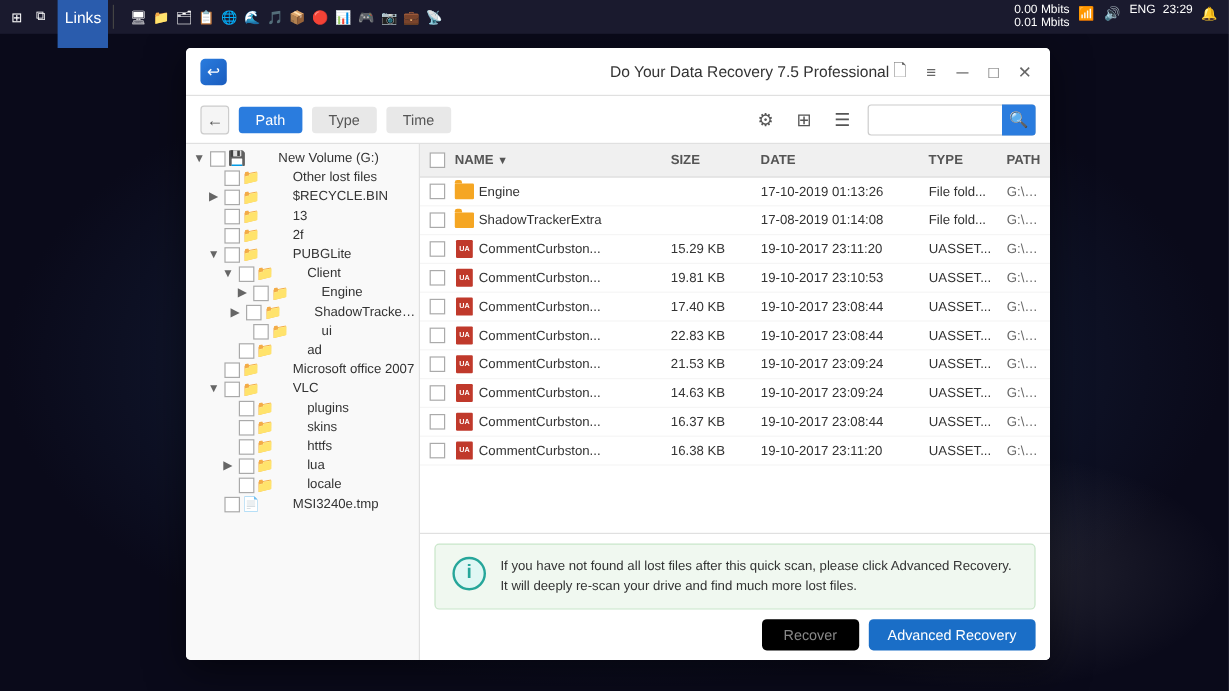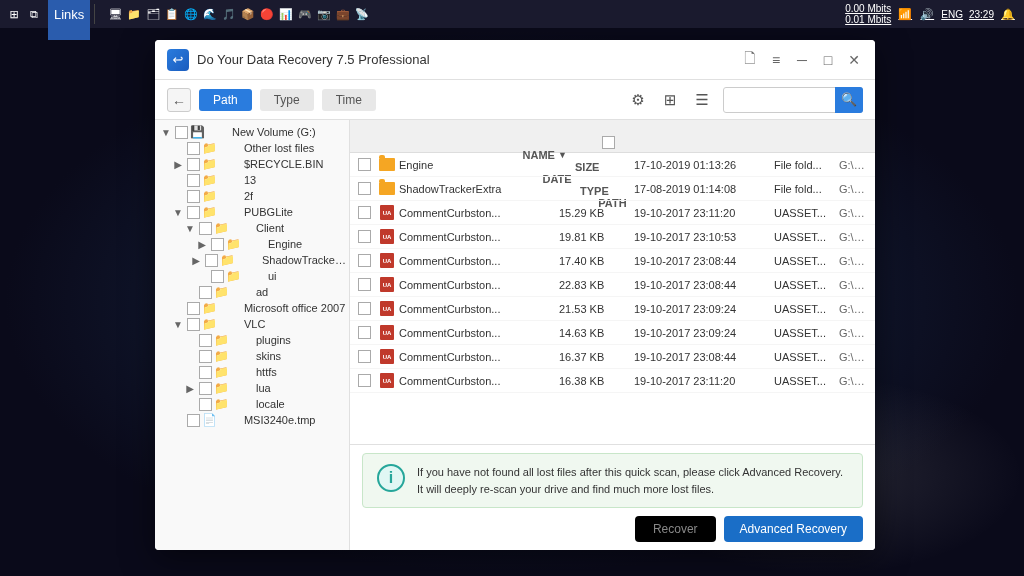--- a/index.html
+++ b/index.html
@@ -33,25 +33,24 @@
     }
     .taskbar-center {
       display: flex;
       align-items: center;
       gap: 3px;
       padding: 0 8px;
     }
     .taskbar-right {
       margin-left: auto;
       display: flex;
-      align-items: center;
+      align-items: flex-start;
       gap: 6px;
       padding: 0 8px;
       font-size: 10px;
-      text-decoration: underline;
     }
     .tb-icon {
       width: 16px;
       height: 16px;
       display: inline-flex;
       align-items: center;
       justify-content: center;
       font-size: 11px;
     }
     .taskbar-links {
@@ -118,20 +117,21 @@
       justify-content: center;
       margin-right: 8px;
       font-size: 13px;
       color: white;
     }
     .title-bar-text {
       font-size: 13px;
       color: #333;
       font-weight: 400;
       flex: 1;
+      text-align: right;
     }
     .title-bar-controls {
       display: flex;
       gap: 8px;
       align-items: center;
     }
     .title-btn {
       width: 18px;
       height: 18px;
       display: flex;
@@ -293,23 +293,22 @@
       flex-direction: column;
       overflow: hidden;
       background: white;
     }
     .file-header {
       display: flex;
       align-items: center;
       height: 28px;
       background: #f0f0f0;
       border-bottom: 1px solid #ddd;
-      padding: 16px 8px;
-      flex-shrink: 0;
-      flex-direction: column;
+      padding: 4px 8px;
+      flex-shrink: 0;
     }
     .file-header-checkbox {
       width: 13px;
       height: 13px;
       border: 1px solid #aaa;
       background: white;
       margin-right: 8px;
       flex-shrink: 0;
     }
     .col-header {

